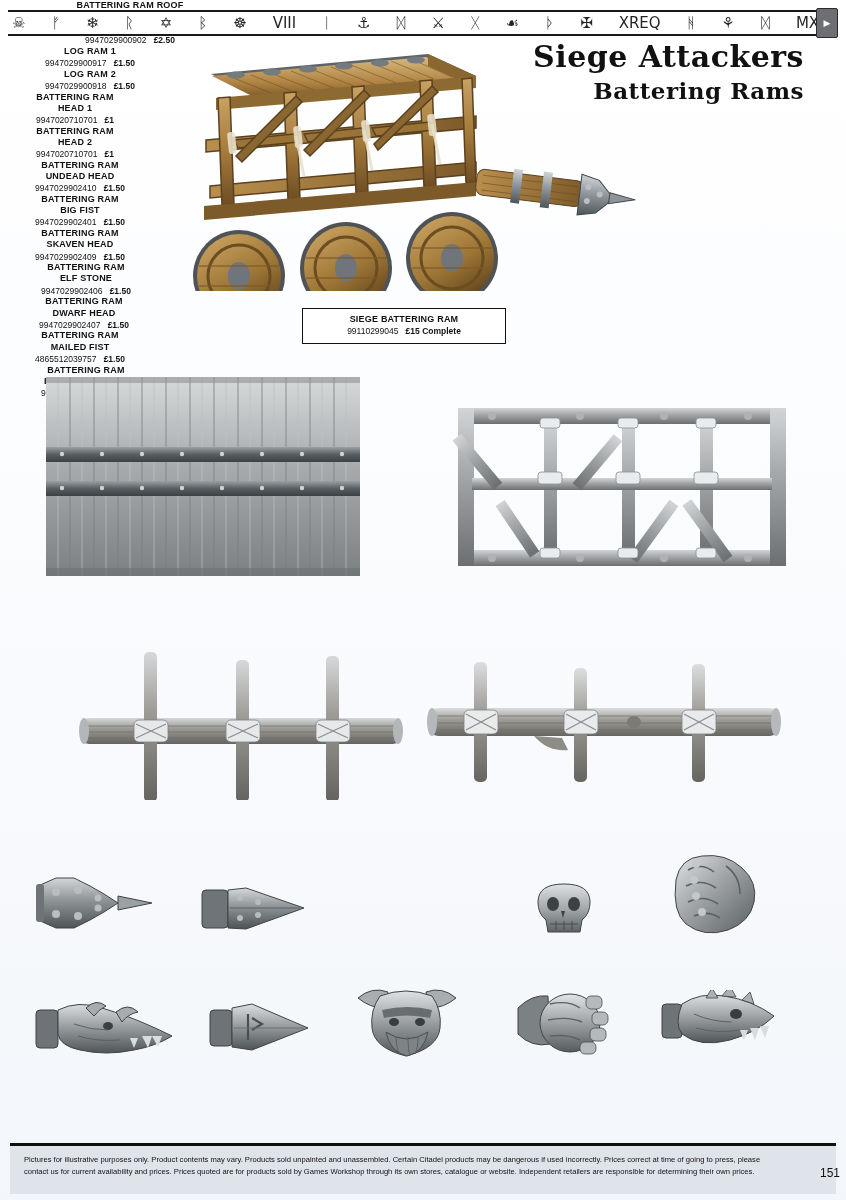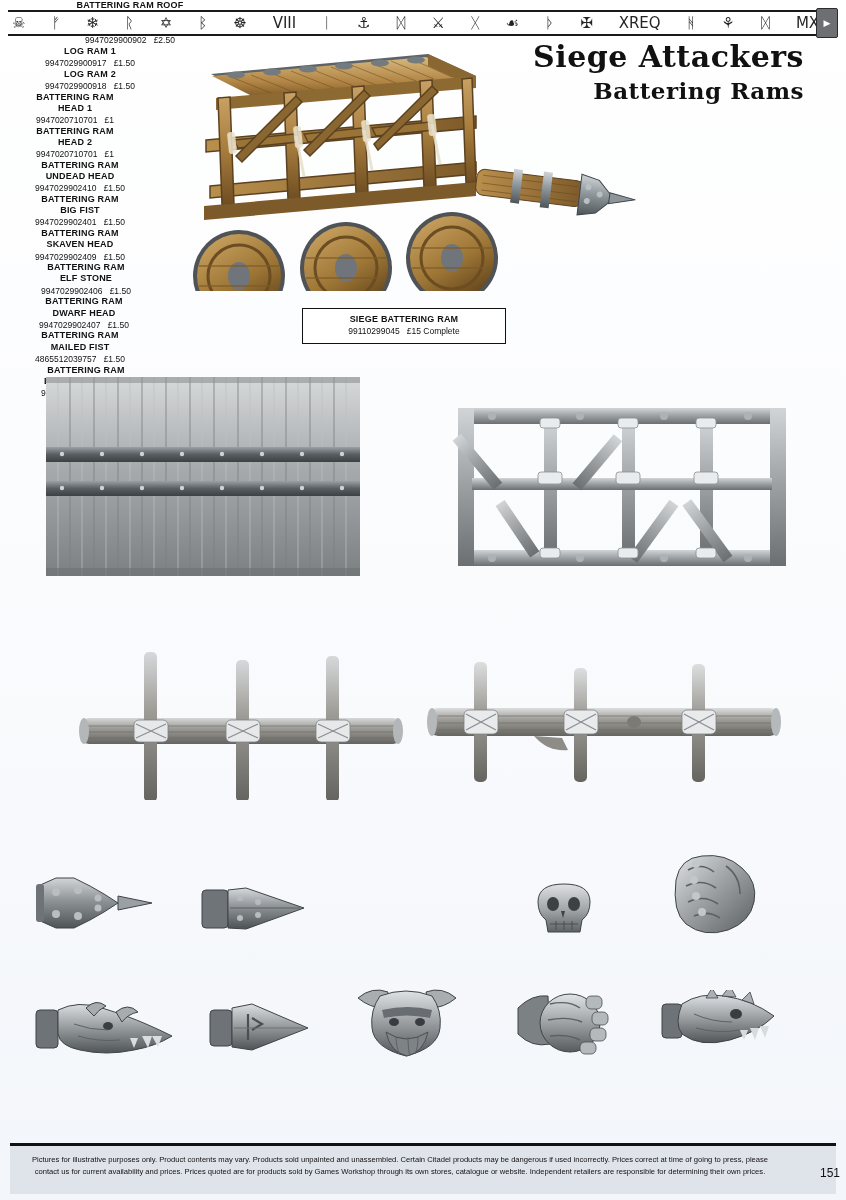--- a/index.html
+++ b/index.html
@@ -90,21 +90,21 @@
     font-size: 9px;
     font-weight: bold;
     color: #111;
     letter-spacing: .2px;
   }
   .cap .code {
     font-size: 8.5px;
     color: #111;
     margin-top: 1px;
   }
-  .cap .code b { font-weight: normal; }
+  .cap .code b { font-weight: bold; }
 
   .boxed-cap {
     position: absolute;
     border: 1px solid #111;
     background: #fff;
     padding: 5px 14px 6px 14px;
   }
 
   
   .art { position: absolute; }
@@ -161,21 +161,21 @@
     position: absolute;
     left: 10px; right: 10px; top: 1146px; bottom: 6px;
     background: #dfe3ea;
     padding: 8px 60px 8px 14px;
   }
   .footer p {
     margin: 0;
     font-size: 7.6px;
     line-height: 1.55;
     color: #111;
-    text-align: center;
+    text-align: left;
   }
   .folio {
     position: absolute;
     right: 6px; top: 1166px;
     font-size: 12px;
     color: #111;
   }
 </style>
 </head>
 <body>

